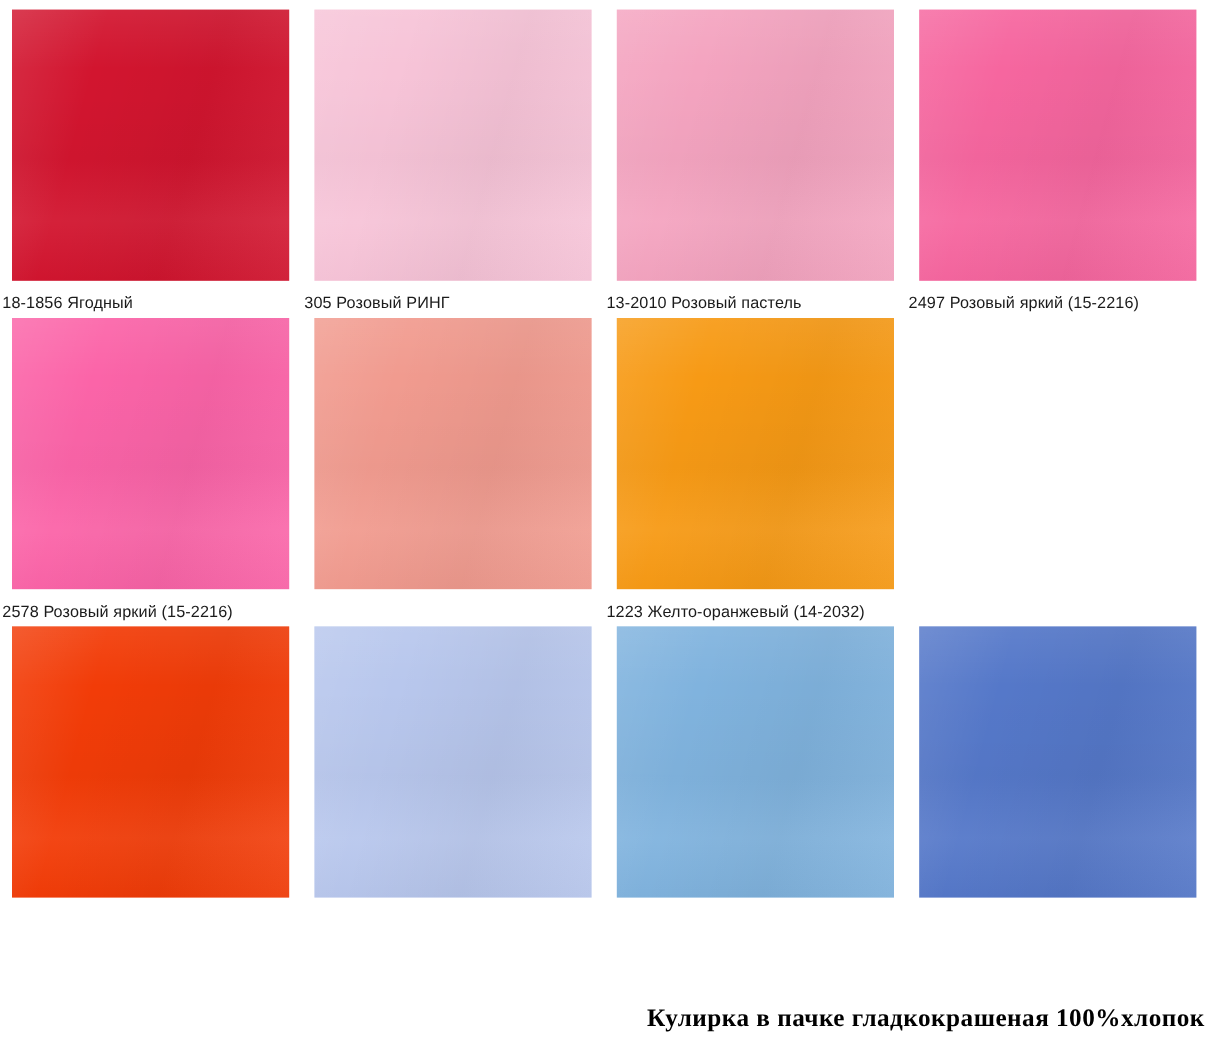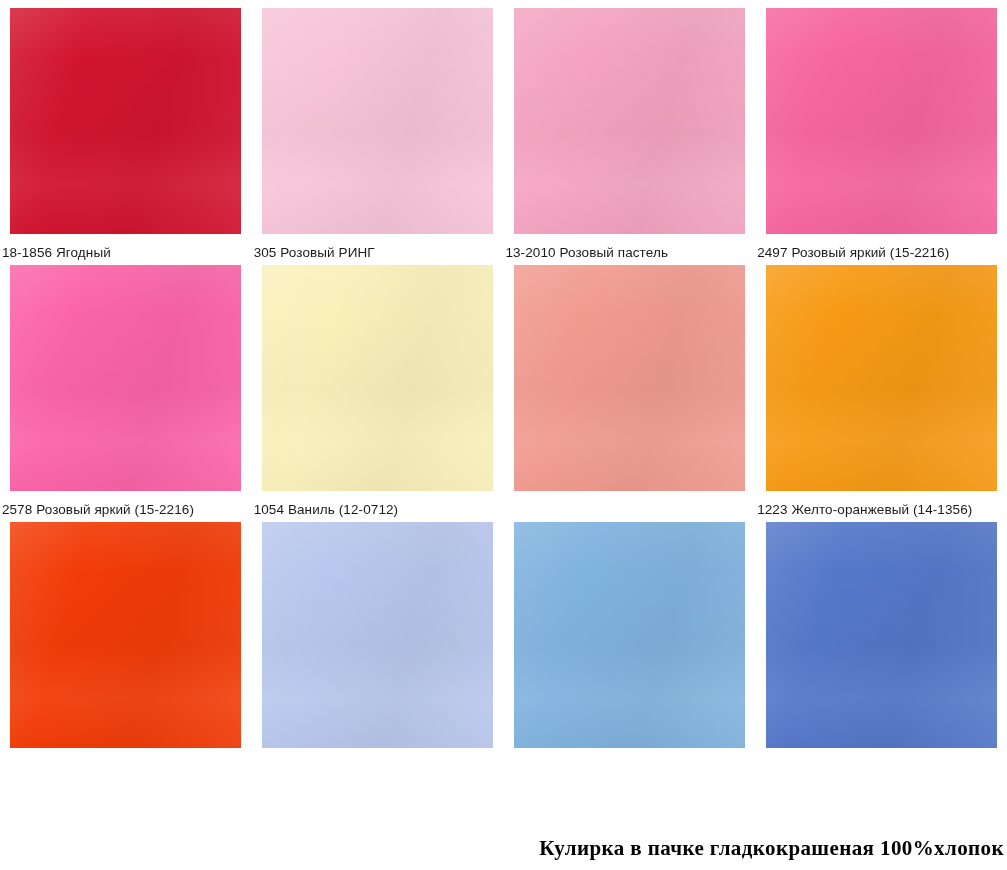--- a/index.html
+++ b/index.html
@@ -117,29 +117,25 @@
       <div class="swatch-label">2497 Розовый яркий (15-2216)</div>
     </div>
   </div>
 
   <div class="swatch-row row-2">
     <div class="swatch-cell">
       <div class="swatch-chip" style="background-color: rgb(251, 100, 168);"></div>
       <div class="swatch-label">2578 Розовый яркий (15-2216)</div>
     </div>
     <div class="swatch-cell">
-      <div class="swatch-chip" style="background-color: rgb(249, 240, 186);"></div>
-      <div class="swatch-label">1054 Ваниль (12-0712)</div>
-    </div>
-    <div class="swatch-cell">
       <div class="swatch-chip" style="background-color: rgb(241, 155, 143);"></div>
     </div>
     <div class="swatch-cell">
       <div class="swatch-chip" style="background-color: rgb(247, 154, 21);"></div>
-      <div class="swatch-label">1223 Желто-оранжевый (14-1356)</div>
+      <div class="swatch-label">1223 Желто-оранжевый (14-2032)</div>
     </div>
   </div>
 
   <div class="swatch-row row-3">
     <div class="swatch-cell">
       <div class="swatch-chip" style="background-color: rgb(242, 60, 8);"></div>
       <div class="swatch-label empty"></div>
     </div>
     <div class="swatch-cell">
       <div class="swatch-chip" style="background-color: rgb(184, 199, 237);"></div>

